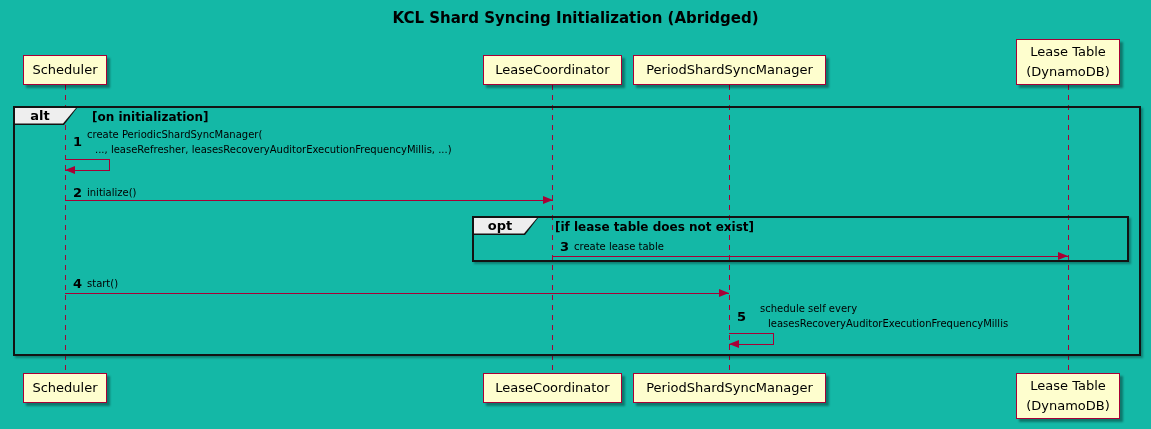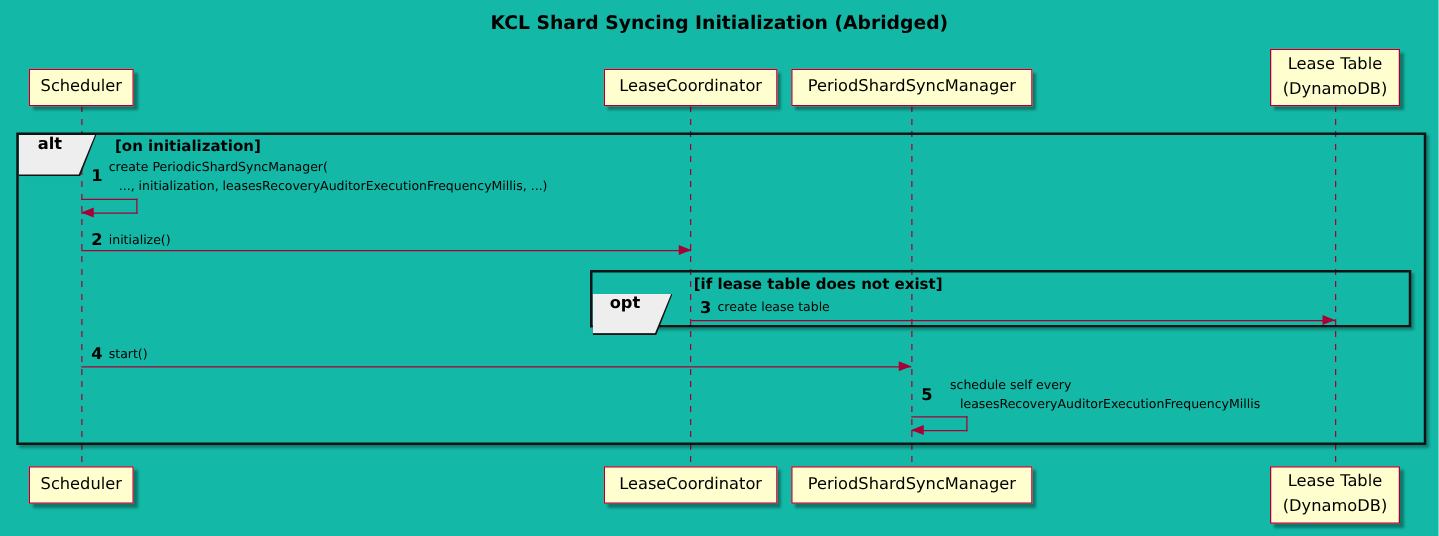--- a/index.html
+++ b/index.html
@@ -8,21 +8,21 @@
   .title{position:absolute;left:0;top:9px;width:100%;text-align:center;
          font-size:15px;font-weight:bold;}
   .lifeline{position:absolute;top:85px;height:288px;width:1px;
             background:repeating-linear-gradient(to bottom,#A80036 0 5px,transparent 5px 10px);}
   .pbox{position:absolute;background:#FEFECE;border:1.5px solid #A80036;
         box-shadow:3px 3px 2px rgba(0,0,0,0.35);text-align:center;font-size:13px;box-sizing:border-box;}
   .pbox.one{height:30px;line-height:27px;}
   .pbox.two{height:46px;padding-top:2px;line-height:20px;}
   .frame{position:absolute;border:2px solid #131313;box-sizing:border-box;
          box-shadow:2px 2px 2px rgba(0,0,0,0.3);}
-  .pent{position:absolute;left:0;top:0;width:62px;height:33px;text-decoration:underline;}
+  .pent{position:absolute;left:0;top:0;width:62px;height:17px;text-decoration:underline;}
   .pent-outer{position:absolute;left:0;top:0;right:0;bottom:0;background:#131313;
               clip-path:polygon(0 0,100% 0,calc(100% - 13px) 100%,0 100%);}
   .pent-inner{position:absolute;left:0;top:0;right:1px;bottom:1.5px;background:#EEEEEE;
               clip-path:polygon(0 0,100% 0,calc(100% - 13px) 100%,0 100%);}
   .pent-text{position:absolute;left:0;top:0;width:calc(100% - 12px);text-align:center;
              font-size:13px;font-weight:bold;line-height:16px;}
   .cond{position:absolute;top:1px;font-size:12px;font-weight:bold;line-height:16px;white-space:nowrap;}
   .msg-num{position:absolute;font-size:13px;font-weight:bold;white-space:nowrap;}
   .msg-text{position:absolute;font-size:10px;line-height:15px;white-space:nowrap;}
   .msg-text .cont{padding-left:8px;}
@@ -56,32 +56,32 @@
   <div class="frame" style="left:13px;top:106px;width:1128px;height:250px;">
     <div class="pent">
       <div class="pent-outer"></div>
       <div class="pent-inner"></div>
       <span class="pent-text">alt</span>
     </div>
     <div class="cond" style="left:77px;">[on initialization]</div>
   </div>
 
   <div class="frame" style="left:472px;top:216px;width:657px;height:46px;">
-    <div class="pent" style="width:64px;margin-top:17px;">
+    <div class="pent" style="width:64px;">
       <div class="pent-outer"></div>
       <div class="pent-inner"></div>
       <span class="pent-text">opt</span>
     </div>
     <div class="cond" style="left:81px;">[if lease table does not exist]</div>
   </div>
 
   <div class="msg-num" style="left:73px;top:134px;">1</div>
   <div class="msg-text" style="left:87px;top:127px;">
     <div>create PeriodicShardSyncManager(</div>
-    <div class="cont">..., initialization, leasesRecoveryAuditorExecutionFrequencyMillis, ...)</div>
+    <div class="cont">..., leaseRefresher, leasesRecoveryAuditorExecutionFrequencyMillis, ...)</div>
   </div>
   <div class="selfloop" style="left:65px;top:159px;"></div>
   <div class="arr-l" style="left:65px;top:166px;"></div>
 
   <div class="msg-num" style="left:73px;top:185px;">2</div>
   <div class="msg-text" style="left:87px;top:185px;">initialize()</div>
   <div class="msg-line" style="left:65px;top:200px;width:488px;"></div>
   <div class="arr-r" style="left:543px;top:196px;"></div>
 
   <div class="msg-num" style="left:560px;top:239px;">3</div>

